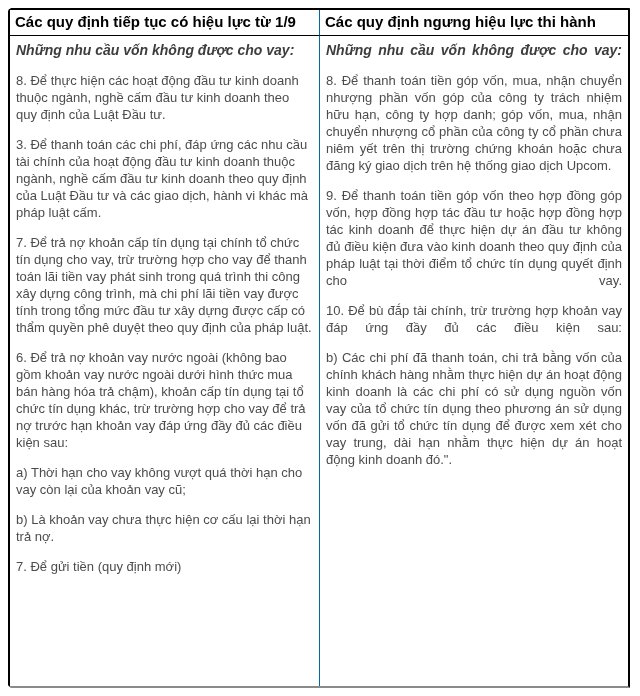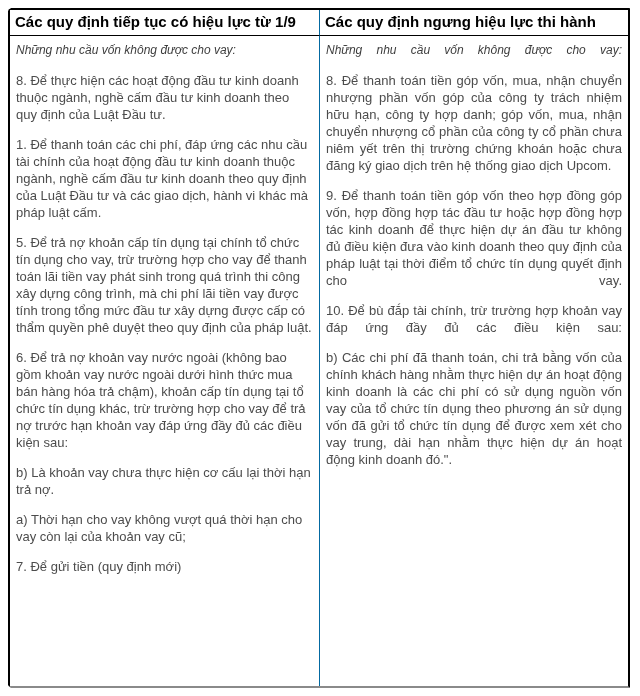--- a/index.html
+++ b/index.html
@@ -51,23 +51,23 @@
     font-size: 13px;
     line-height: 17px;
     color: #4c4c4c;
     overflow: hidden;
   }
   .c1 {
     border-left: 1px solid #0369a1;
   }
   .subheader {
     margin: 0 0 13px 0;
-    font-weight: 400;
+    font-weight: 700;
     font-style: italic;
-    font-size: 12px;
+    font-size: 14px;
     color: #3d3d3d;
   }
   .para {
     margin: 0 0 13px 0;
   }
   .align-justify .para,
   .align-justify .subheader {
     text-align: justify;
   }
   .justify-last {
@@ -83,31 +83,31 @@
     <div class="hcell c0">Các quy định tiếp tục có hiệu lực từ 1/9</div>
 
     <div class="hcell c1">Các quy định ngưng hiệu lực thi hành</div>
 
     <div class="bcell c0 align-left">
       <p class="subheader">Những nhu cầu vốn không được cho vay:</p>
       <div>
 
           <p class="para">8. Để thực hiện các hoạt động đầu tư kinh doanh thuộc ngành, nghề cấm đầu tư kinh doanh theo quy định của Luật Đầu tư.</p>
 
-          <p class="para">1. Để thanh toán các chi phí, đáp ứng các nhu cầu tài chính của hoạt động đầu tư kinh doanh thuộc ngành, nghề cấm đầu tư kinh doanh theo quy định của Luật Đầu tư và các giao dịch, hành vi khác mà pháp luật cấm.</p>
+          <p class="para">3. Để thanh toán các chi phí, đáp ứng các nhu cầu tài chính của hoạt động đầu tư kinh doanh thuộc ngành, nghề cấm đầu tư kinh doanh theo quy định của Luật Đầu tư và các giao dịch, hành vi khác mà pháp luật cấm.</p>
 
 
 
-          <p class="para">5. Để trả nợ khoản cấp tín dụng tại chính tổ chức tín dụng cho vay, trừ trường hợp cho vay để thanh toán lãi tiền vay phát sinh trong quá trình thi công xây dựng công trình, mà chi phí lãi tiền vay được tính trong tổng mức đầu tư xây dựng được cấp có thẩm quyền phê duyệt theo quy định của pháp luật.</p>
+          <p class="para">7. Để trả nợ khoản cấp tín dụng tại chính tổ chức tín dụng cho vay, trừ trường hợp cho vay để thanh toán lãi tiền vay phát sinh trong quá trình thi công xây dựng công trình, mà chi phí lãi tiền vay được tính trong tổng mức đầu tư xây dựng được cấp có thẩm quyền phê duyệt theo quy định của pháp luật.</p>
 
           <p class="para">6. Để trả nợ khoản vay nước ngoài (không bao gồm khoản vay nước ngoài dưới hình thức mua bán hàng hóa trả chậm), khoản cấp tín dụng tại tổ chức tín dụng khác, trừ trường hợp cho vay để trả nợ trước hạn khoản vay đáp ứng đầy đủ các điều kiện sau:</p>
 
+          <p class="para">a) Thời hạn cho vay không vượt quá thời hạn cho vay còn lại của khoản vay cũ;</p>
+
           <p class="para">b) Là khoản vay chưa thực hiện cơ cấu lại thời hạn trả nợ.</p>
-
-          <p class="para">a) Thời hạn cho vay không vượt quá thời hạn cho vay còn lại của khoản vay cũ;</p>
 
           <p class="para">7. Để gửi tiền (quy định mới)</p>
         </div>
     </div>
 
     <div class="bcell c1 align-justify">
       <p class="subheader justify-last">Những nhu cầu vốn không được cho vay:</p>
       <div>
 
           <p class="para">8. Để thanh toán tiền góp vốn, mua, nhận chuyển nhượng phần vốn góp của công ty trách nhiệm hữu hạn, công ty hợp danh; góp vốn, mua, nhận chuyển nhượng cổ phần của công ty cổ phần chưa niêm yết trên thị trường chứng khoán hoặc chưa đăng ký giao dịch trên hệ thống giao dịch Upcom.</p>

